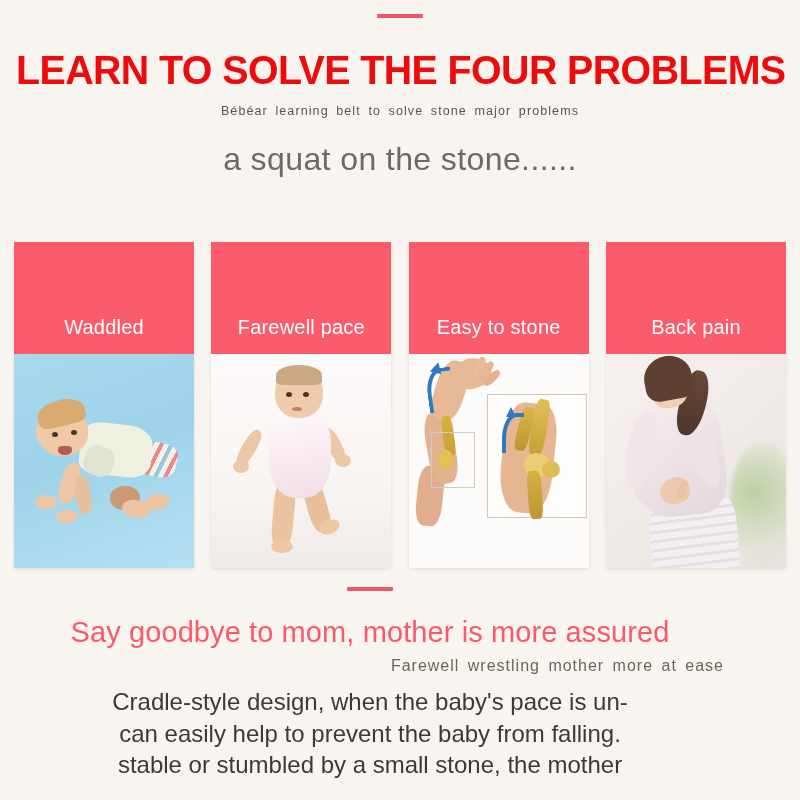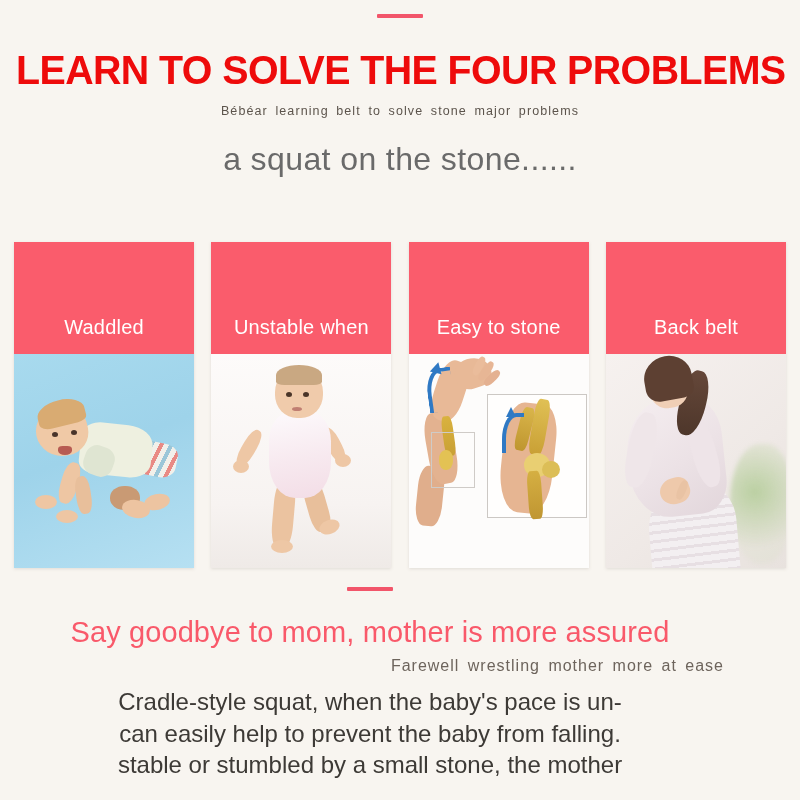--- a/index.html
+++ b/index.html
@@ -333,21 +333,21 @@
         <div class="shape b1-head"></div>
         <div class="shape b1-hair"></div>
         <div class="shape b1-eye1"></div>
         <div class="shape b1-eye2"></div>
         <div class="shape b1-mouth"></div>
       </div>
     </div>
 
     <div class="card">
       <div class="card-head">
-        <div class="card-label">Unstable when</div>
+        <div class="card-label">Farewell pace</div>
       </div>
       <div class="card-photo photo-stand">
         <div class="shape b2-armL"></div>
         <div class="shape b2-armR"></div>
         <div class="shape b2-handL"></div>
         <div class="shape b2-handR"></div>
         <div class="shape b2-legL"></div>
         <div class="shape b2-legR"></div>
         <div class="shape b2-footL"></div>
         <div class="shape b2-footR"></div>
@@ -385,21 +385,21 @@
           <div class="shape an-in-joint2"></div>
           <div class="shape an-in-shin"></div>
           <div class="shape an-arrow2"></div>
           <div class="shape an-arrow2h"></div>
         </div>
       </div>
     </div>
 
     <div class="card">
       <div class="card-head">
-        <div class="card-label">Back belt</div>
+        <div class="card-label">Back pain</div>
       </div>
       <div class="card-photo photo-back">
         <div class="shape w-plant"></div>
         <div class="shape w-skirt"></div>
         <div class="shape w-torso"></div>
         <div class="shape w-armL"></div>
         <div class="shape w-armR"></div>
         <div class="shape w-hand"></div>
         <div class="shape w-fing"></div>
         <div class="shape w-pony"></div>
@@ -408,19 +408,19 @@
       </div>
     </div>
 
   </div>
 
   <div class="bottom">
     <div class="divider divider-mid"></div>
     <div class="bottom-head">Say goodbye to mom, mother is more assured</div>
     <div class="bottom-sub">Farewell wrestling mother more at ease</div>
     <div class="body-copy">
-      <div>Cradle-style squat, when the baby's pace is un-</div>
+      <div>Cradle-style design, when the baby's pace is un-</div>
       <div>can easily help to prevent the baby from falling.</div>
       <div>stable or stumbled by a small stone, the mother</div>
     </div>
   </div>
 
 </div>
 
 </body></html>

